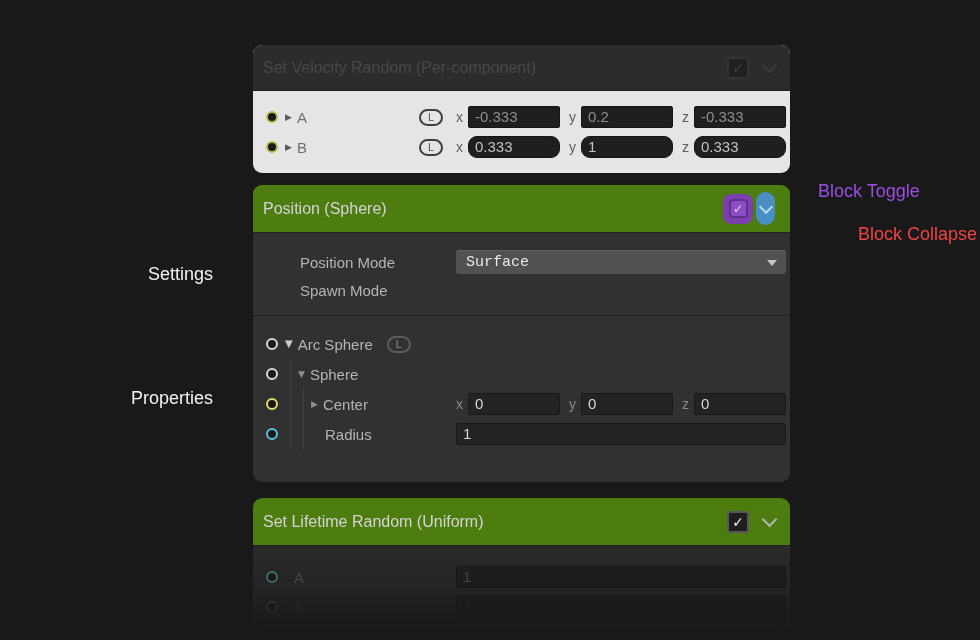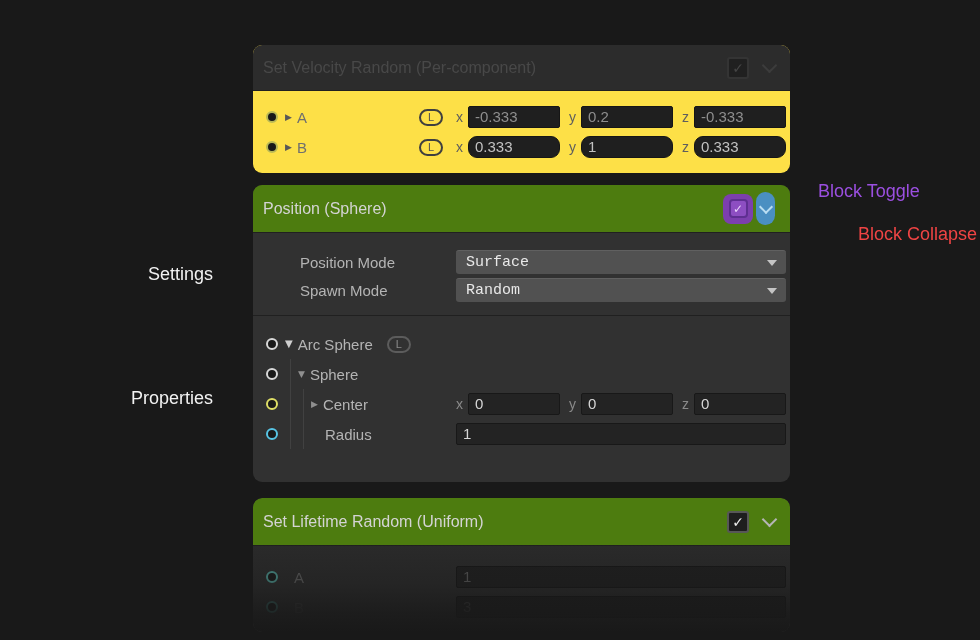--- a/index.html
+++ b/index.html
@@ -52,21 +52,21 @@
   .field{height:22px;box-sizing:border-box;background:#232323;border:1px solid #181818;border-radius:2px;
     color:#d6d6d6;font-size:15px;line-height:20px;padding:0 6px;overflow:hidden;white-space:nowrap;}
   .valzone{width:330px;flex:none;display:flex;align-items:center;margin-left:auto;box-sizing:border-box;}
   .axis{color:#8a8a8a;font-size:14px;margin-right:5px;flex:none;}
   .axis-mid{margin-left:9px;}
   .vec3{display:flex;align-items:center;width:100%;}
   .vec3 .field{flex:1;min-width:0;}
   .fullfield{width:100%;}
 
   
-  #block-velocity{top:45px;height:128px;background:#fde047;}
+  #block-velocity{top:45px;height:128px;background:#e5e5e5;}
   #block-velocity .bheader{height:45px;background:#2c2c2c;}
   #block-velocity .btitle{color:#484848;}
   #block-velocity .cb{border-color:#343434;background:#202020;}
   #block-velocity .cb .check{color:#454545;}
   #block-velocity .chev{border-color:#3c3c3c;}
   #block-velocity .vbody{padding-top:11px;}
   .vrow{display:flex;align-items:center;height:30px;padding:0 4px 0 13px;}
   #block-velocity .rlabel{color:#6f6f6f;}
   #block-velocity .tri{color:#585858;}
   #block-velocity .port-yellow{border-color:#b9b955;}
@@ -201,24 +201,20 @@
       <div class="settings">
         <div class="srow">
           <span class="slabel">Position Mode</span>
           <span class="dropdown">
             <span>Surface</span>
             <span class="dd-caret"></span>
           </span>
         </div>
         <div class="srow">
           <span class="slabel">Spawn Mode</span>
-          <span class="dropdown">
-            <span>Random</span>
-            <span class="dd-caret"></span>
-          </span>
         </div>
       </div>
       <div class="bdivider"></div>
 
       <div class="props">
         <div class="prow">
           <span class="port port-white"></span>
           <span class="tri tri-light">▼</span>
           <span class="rlabel">Arc Sphere</span>
           <span class="space-icon">L</span>

